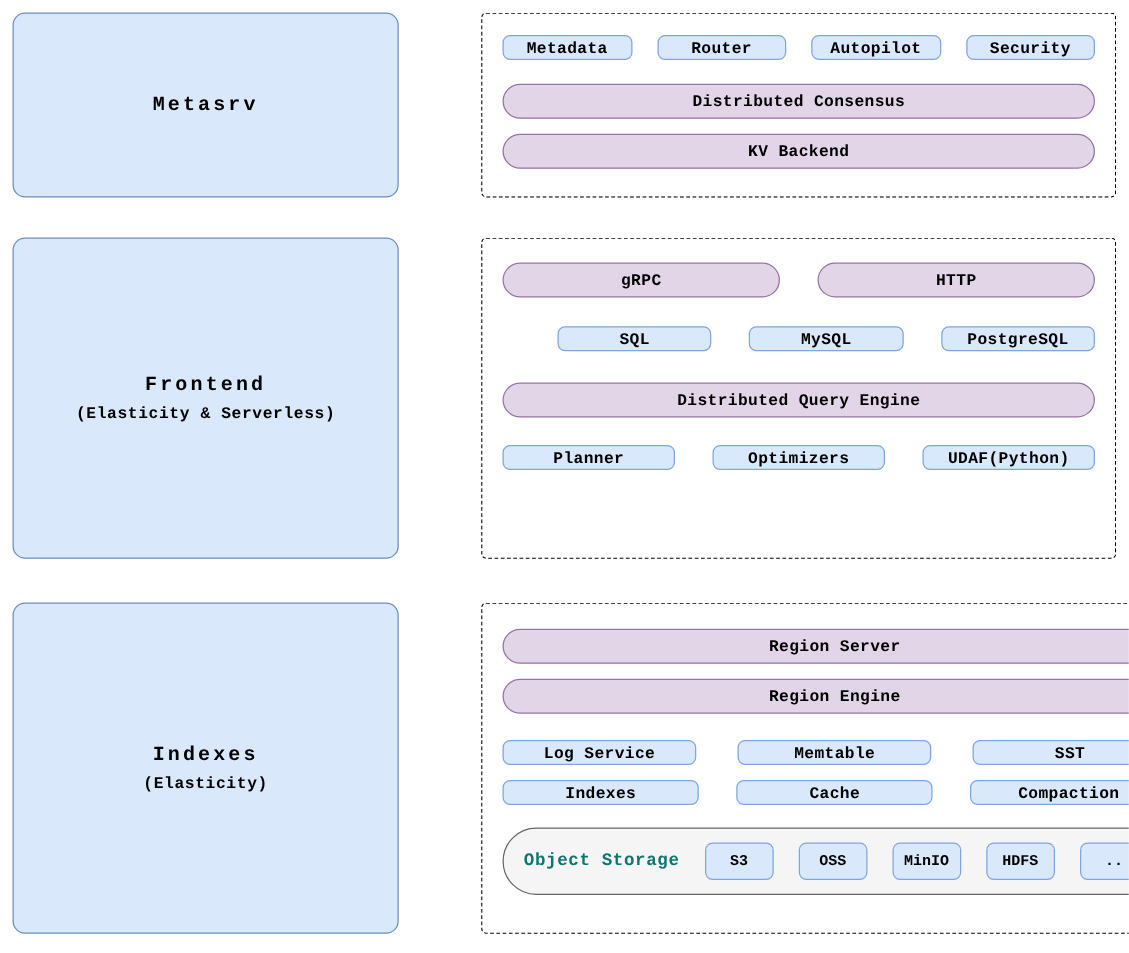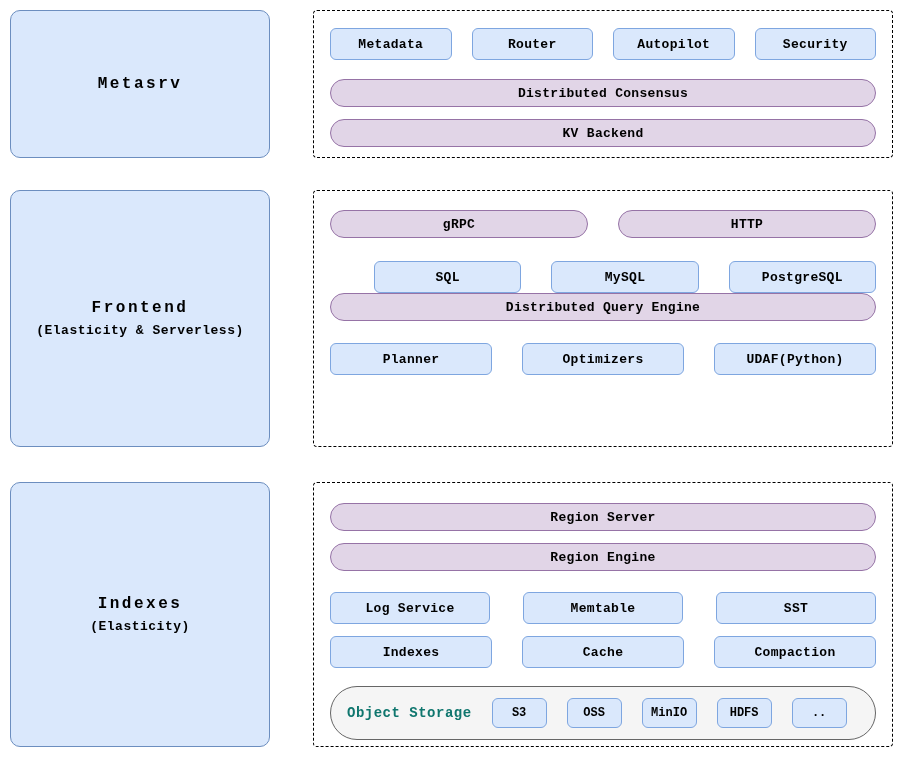--- a/index.html
+++ b/index.html
@@ -14,59 +14,59 @@
     width:903px;height:762px;overflow:hidden;
     font-family:"Liberation Mono","DejaVu Sans Mono",monospace;
     color:var(--text,#000);
   }
   .page{padding:10px 10px 0 10px;}
   .tier{display:flex;align-items:stretch;}
   .tier-1{height:148px;margin-bottom:32px;}
   .tier-2{height:257px;margin-bottom:35px;}
   .tier-3{height:265px;}
   .panel{
-    width:260px;flex:none;margin-right:43px;
+    width:309px;flex:none;margin-right:66px;
     background:var(--blue-fill,#dae8fc);
     border:1px solid var(--panel-stroke,#6c8ebf);
     border-radius:10px;
     display:flex;flex-direction:column;align-items:center;justify-content:center;
   }
   .panel-label{font-size:16px;font-weight:700;letter-spacing:2.5px;}
   .panel-sublabel{font-size:13px;font-weight:700;letter-spacing:.5px;margin-top:6px;}
   .group{
     flex:1;
     border:1px dashed var(--dashed-stroke,#000);
     border-radius:4px;
     padding:0 16px;
   }
   .row{display:flex;gap:30px;}
   .row-four{gap:20px;}
   .chip{
-    flex:1;height:32px;
+    flex:1;height:20px;
     background:var(--blue-fill,#dae8fc);
     border:1px solid var(--blue-stroke,#7ea6e0);
     border-radius:6px;
     display:flex;align-items:center;justify-content:center;
     font-size:13px;font-weight:700;letter-spacing:.3px;
     white-space:nowrap;
   }
   .chip-small-text{font-size:11px;letter-spacing:0;}
   .pill{
     height:28px;
     background:var(--purple-fill,#e1d5e7);
     border:1px solid var(--purple-stroke,#9673a6);
     border-radius:14px;
     display:flex;align-items:center;justify-content:center;
     font-size:13px;font-weight:700;letter-spacing:.3px;
     white-space:nowrap;
   }
   .pill-half{flex:1;}
   .mt-12{margin-top:12px;} .mt-17{margin-top:17px;} .mt-18{margin-top:18px;}
   .mt-19{margin-top:19px;} .mt-20{margin-top:20px;} .mt-21{margin-top:21px;gap:33px;}
-  .mt-22{margin-top:22px;} .mt-23{margin-top:23px;margin-left:44px;} .mt-25{}
+  .mt-22{margin-top:22px;} .mt-23{margin-top:23px;margin-left:44px;} .mt-25{margin-top:25px;}
   .storage{
     height:54px;
     background:var(--storage-fill,#f5f5f5);
     border:1px solid var(--storage-stroke,#666);
     border-radius:27px;
     display:flex;align-items:center;
     padding:0 14px 0 16px;
   }
   .storage-label{
     font-size:14px;font-weight:700;letter-spacing:.5px;color:#0f766e;

